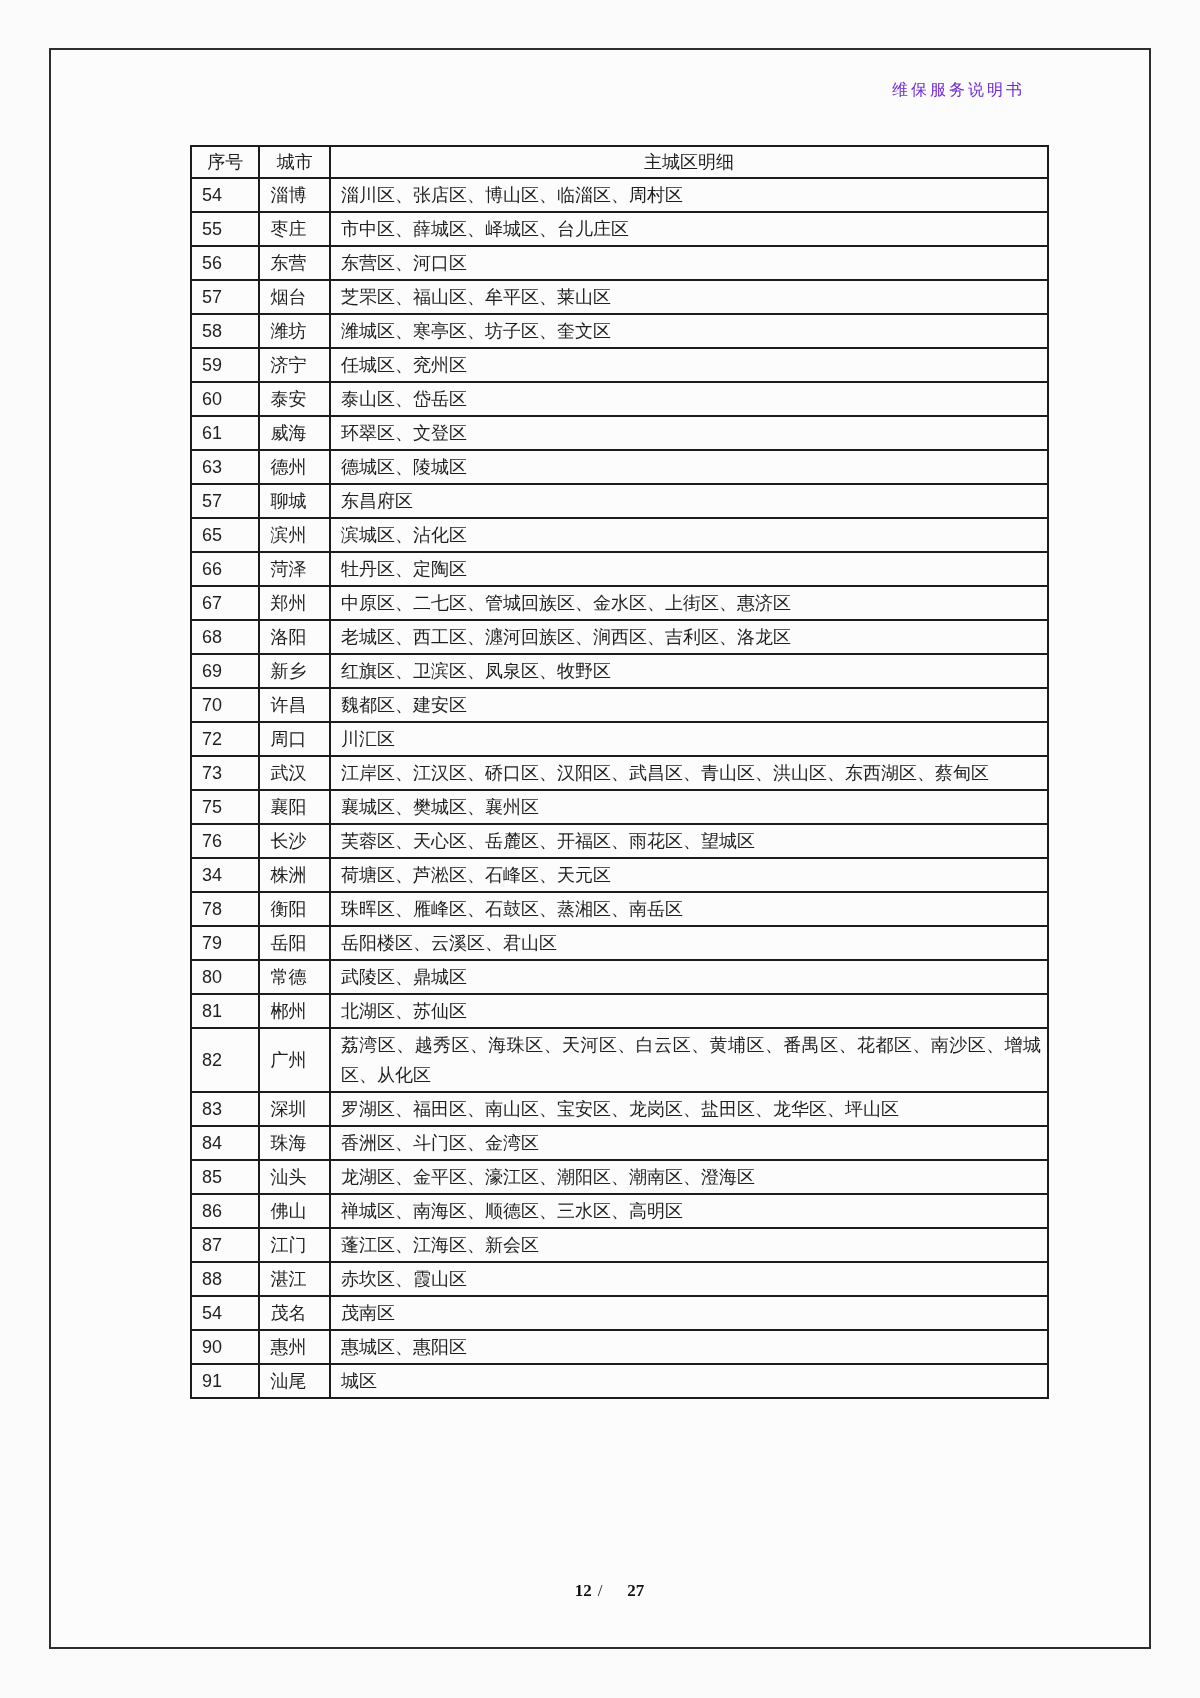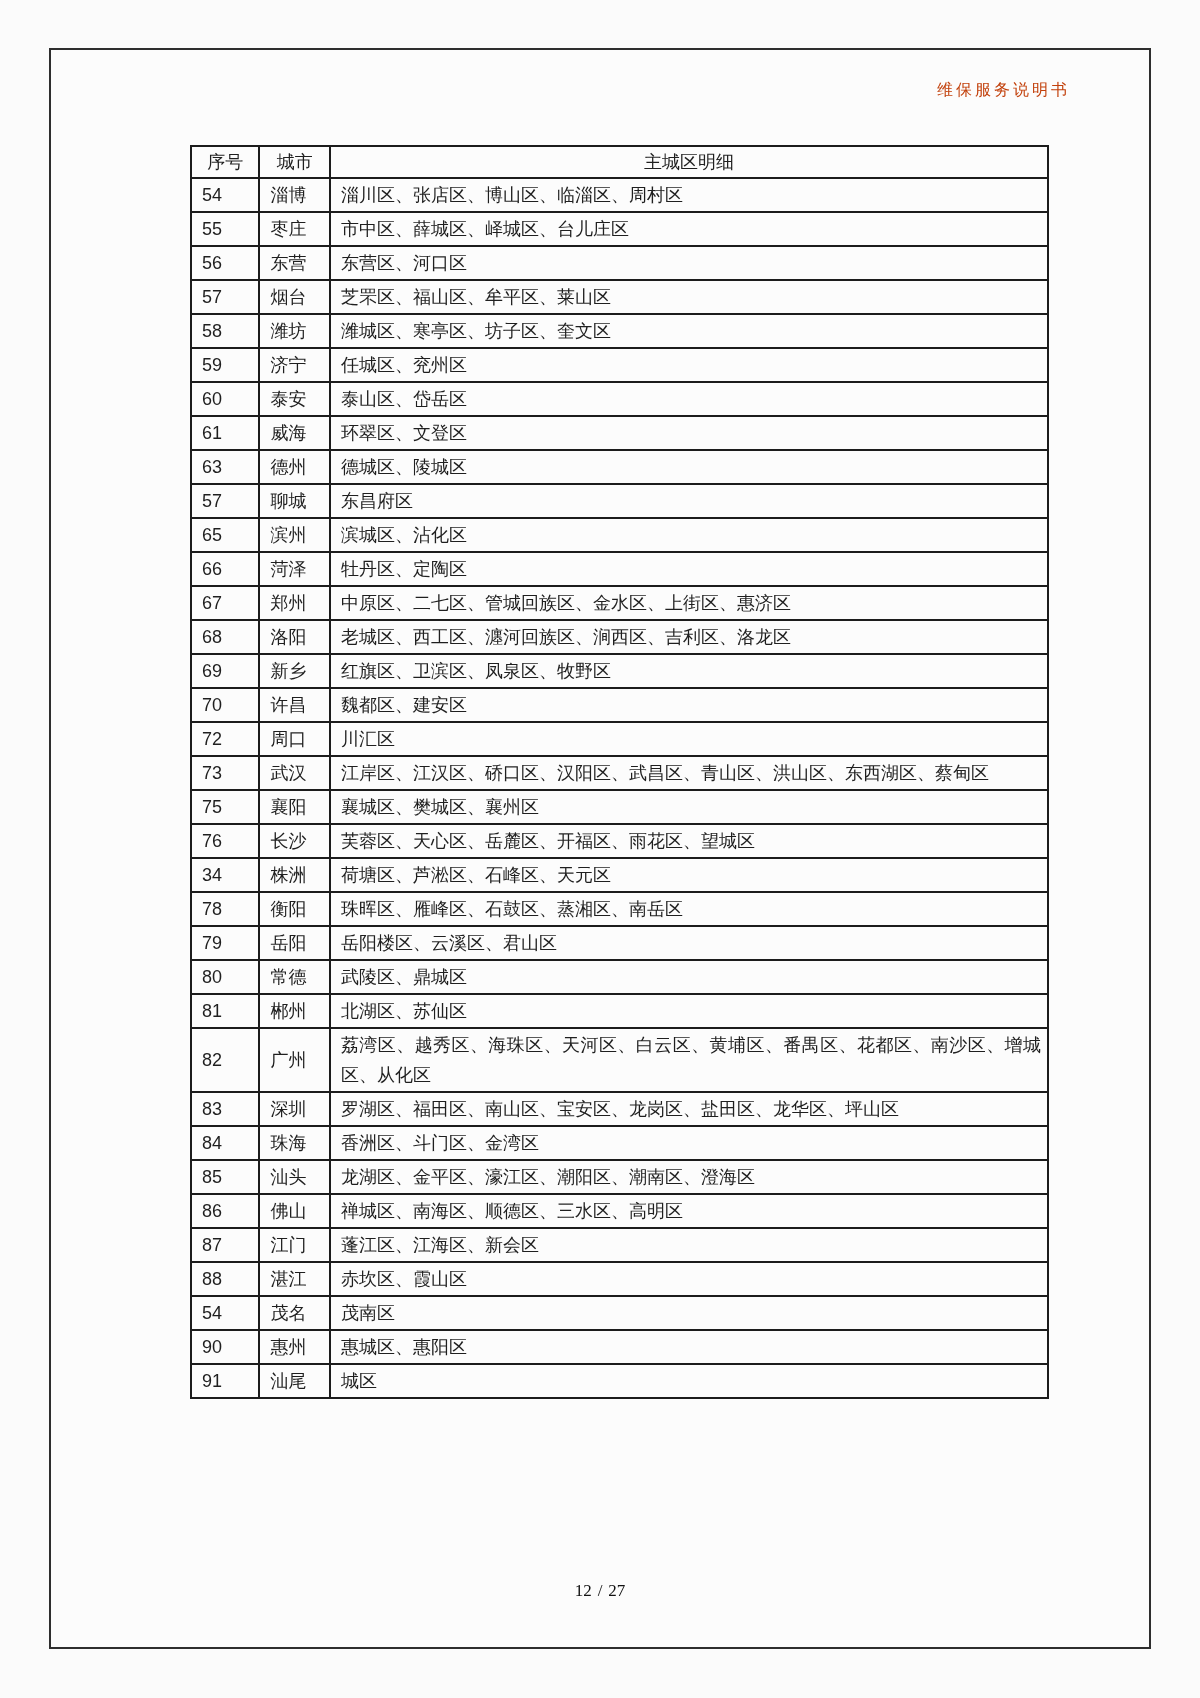--- a/index.html
+++ b/index.html
@@ -20,26 +20,26 @@
     left: 49px;
     top: 48px;
     width: 1102px;
     height: 1601px;
     border: 2px solid #2e2e2e;
     box-sizing: border-box;
     background: #fcfcfc;
   }
   .doc-header {
     position: absolute;
-    left: 886px;
+    left: 841px;
     top: 30px;
     font-family: "Liberation Serif", "DejaVu Serif", serif;
     font-size: 16px;
     letter-spacing: 3px;
-    color: #c2410c;
+    color: #6d28d9;
     white-space: nowrap;
   }
   table.districts-table {
     position: absolute;
     left: 139px;
     top: 95px;
     width: 859px;
     border-collapse: collapse;
     table-layout: fixed;
     background: transparent;
@@ -75,21 +75,21 @@
   .doc-footer {
     position: absolute;
     left: 0;
     width: 100%;
     bottom: 46px;
     text-align: center;
     font-family: "Liberation Serif", "DejaVu Serif", serif;
     font-size: 17px;
     color: #111;
   }
-  .doc-footer .pg { font-weight: normal; }
+  .doc-footer .pg { font-weight: bold; margin-left: 19px; }
   .doc-footer .sep { font-weight: normal; margin: 0 6px; }
 </style>
 </head>
 <body>
 
 <div class="page">
   <div class="page-border">
 
     <div class="doc-header">维保服务说明书</div>
 

